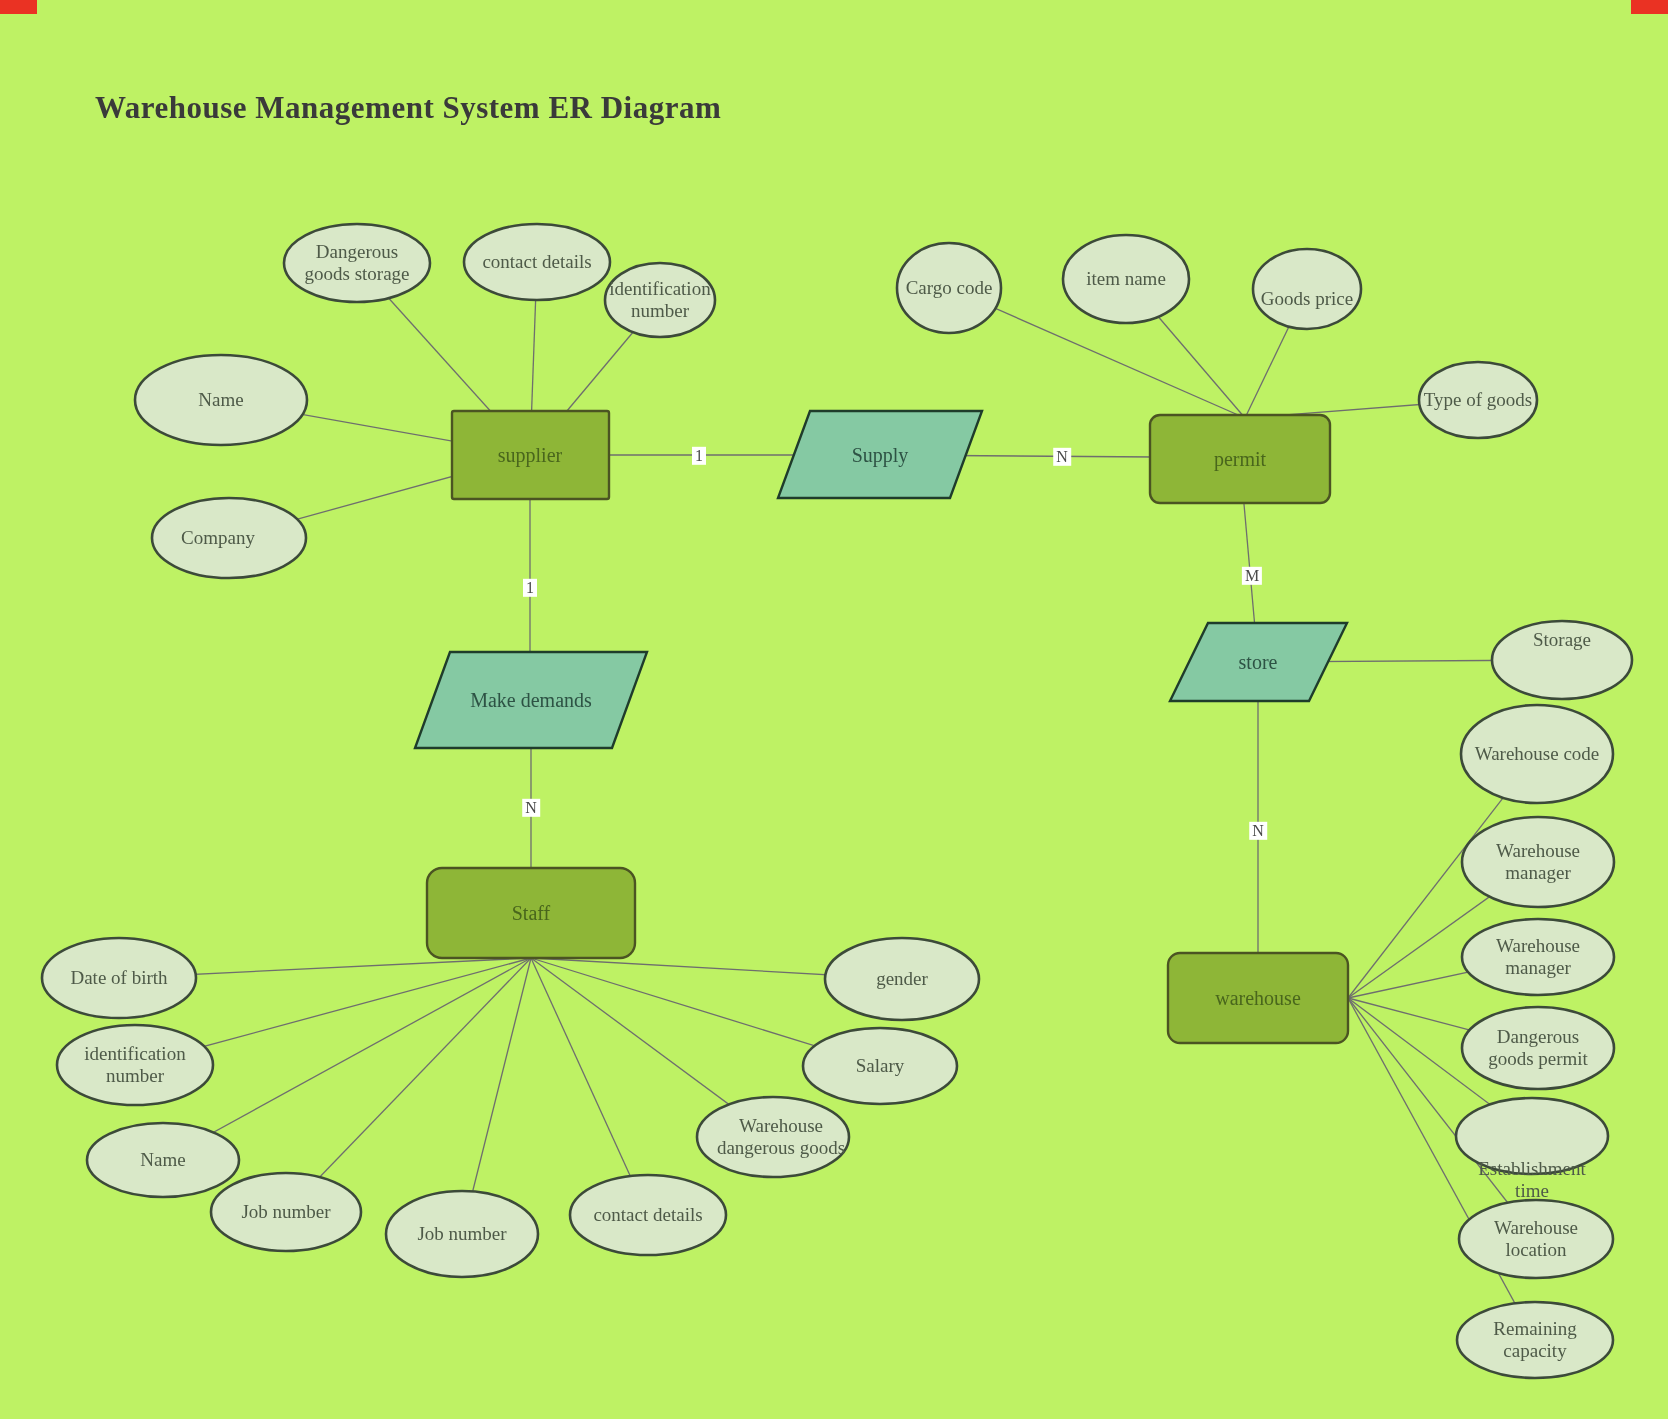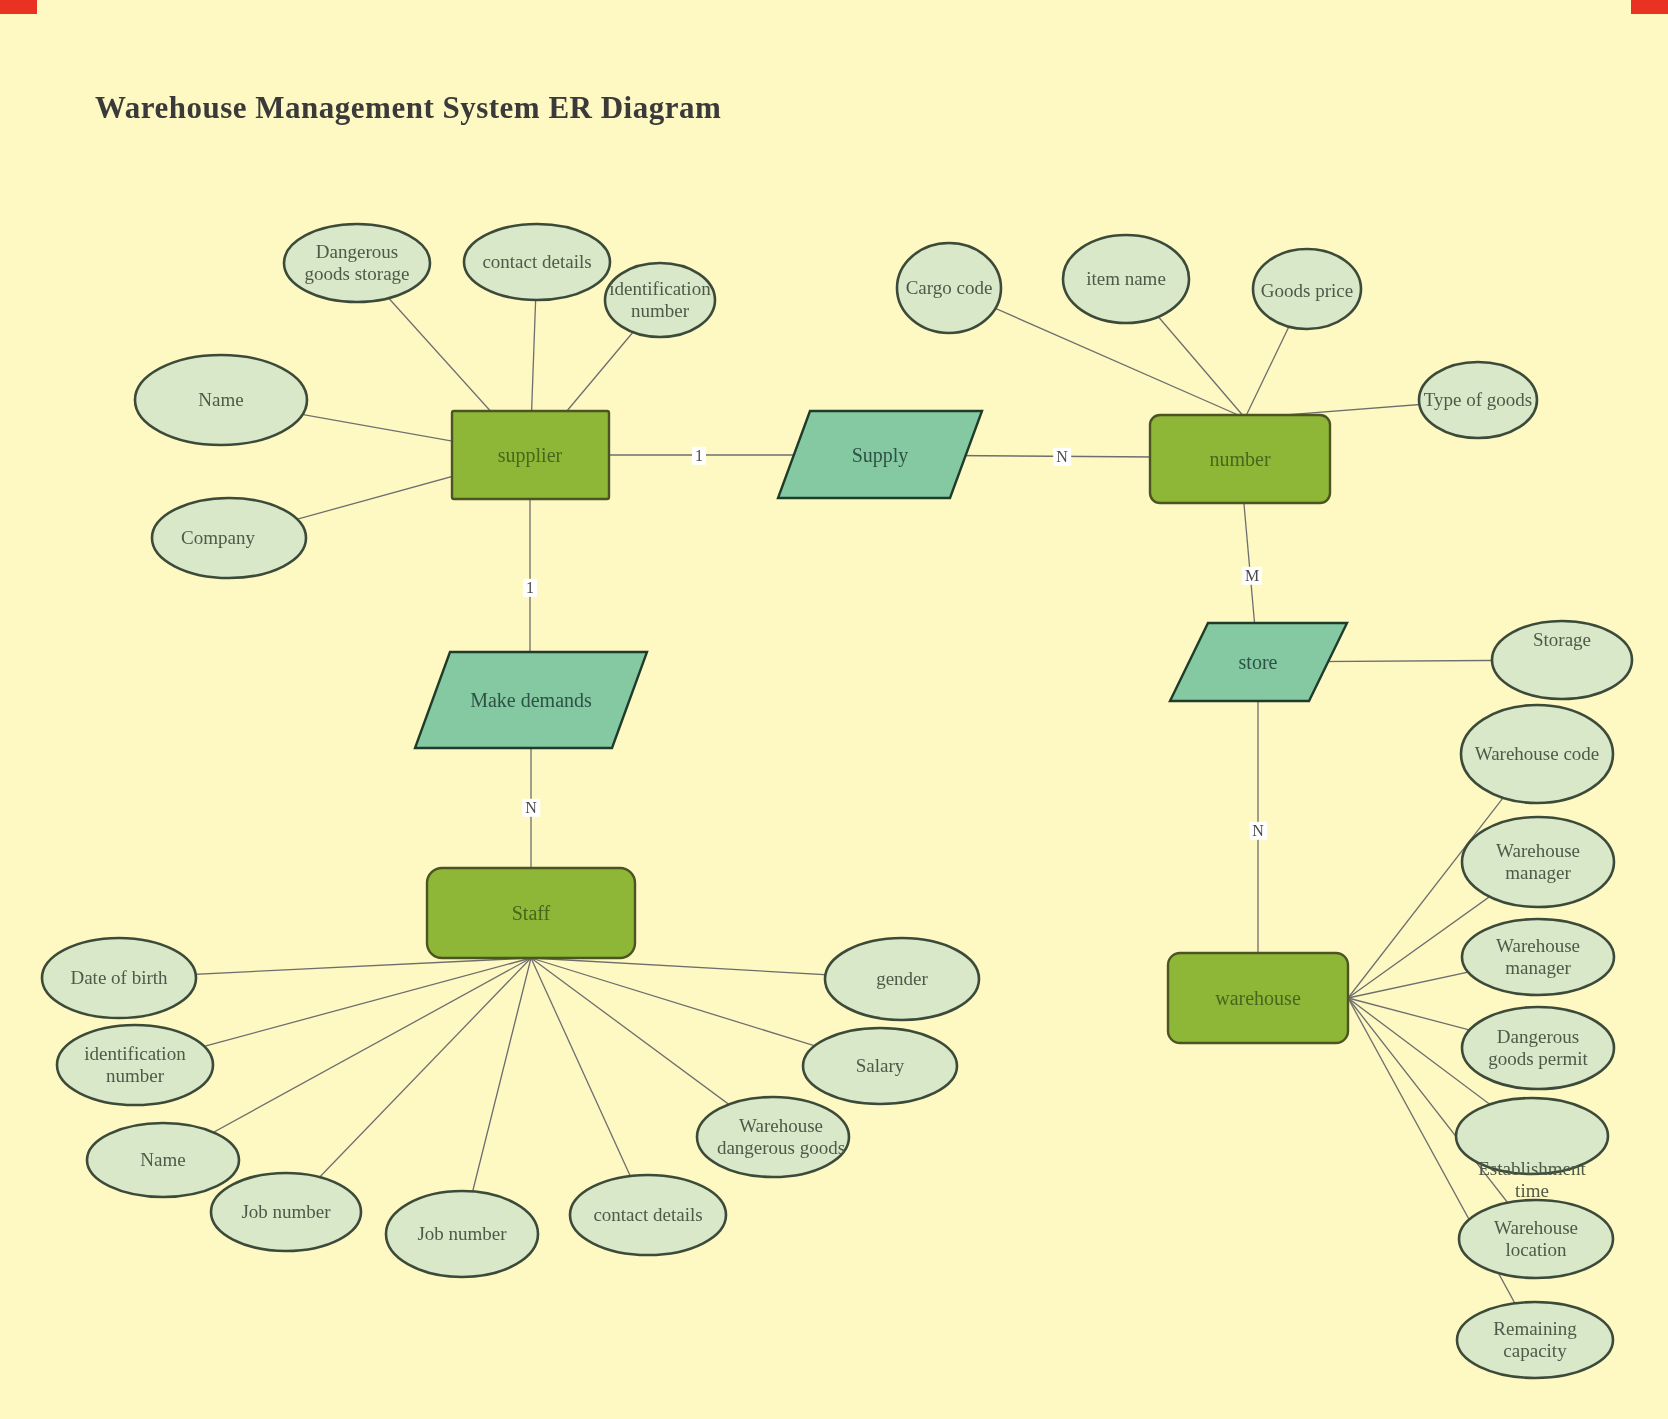--- a/index.html
+++ b/index.html
@@ -1,18 +1,18 @@
 <!DOCTYPE html>
 <html style="--entity_fill: #8eb637; --entity_border: #4b5422; --entity_text: #49661c; --relationship_fill: #85c9a3; --relationship_border: #1f3c2b; --relationship_text: #2d5244; --attribute_fill: #d9e8c8; --attribute_border: #3c4a39; --attribute_text: #4e5a48; --connector: #6e6e6e; --cardinality_text: #4a4a4a; --title_text: #3a3a3a; --marker_red: #ea3223;"><head>
 <meta charset="utf-8">
 <style>
   html,body { margin:0; padding:0; background:#ffffff; }
   .canvas {
     position:relative; width:1668px; height:1419px; overflow:hidden;
-    background:#fef9c3;
+    background:#bef264;
     font-family:"Liberation Serif","DejaVu Serif",serif;
   }
   .canvas > svg { position:absolute; left:0; top:0; }
 
   line.edge { stroke:var(--connector,#6e6e6e); stroke-width:1.3; }
   ellipse.attr { fill:var(--attribute_fill,#d9e8c8); stroke:var(--attribute_border,#3c4a39); stroke-width:2.6; }
   rect.entity { fill:var(--entity_fill,#8eb637); stroke:var(--entity_border,#4b5422); stroke-width:2.4; }
   polygon.rel { fill:var(--relationship_fill,#85c9a3); stroke:var(--relationship_border,#1f3c2b); stroke-width:2.4; }
   rect.marker { fill:var(--marker_red,#ea3223); }
 
@@ -127,21 +127,21 @@
       <rect class="entity" x="1168" y="953" width="180" height="90" rx="12"></rect>
     </g>
 
     <rect class="marker" x="0" y="0" width="37" height="14"></rect>
     <rect class="marker" x="1631" y="0" width="37" height="14"></rect>
   </svg>
 
   <div class="title">Warehouse Management System ER Diagram</div>
 
   <div class="lbl entity" style="left:530px; top:455px;">supplier</div>
-  <div class="lbl entity" style="left:1240px; top:459px;">number</div>
+  <div class="lbl entity" style="left:1240px; top:459px;">permit</div>
   <div class="lbl entity" style="left:531px; top:913px;">Staff</div>
   <div class="lbl entity" style="left:1258px; top:998px;">warehouse</div>
 
   <div class="lbl rel" style="left:880px; top:455px;">Supply</div>
   <div class="lbl rel" style="left:531px; top:700px;">Make demands</div>
   <div class="lbl rel" style="left:1258px; top:662px;">store</div>
 
   <div class="lbl card" style="left:699px; top:456px;">1</div>
   <div class="lbl card" style="left:1062px; top:457px;">N</div>
   <div class="lbl card" style="left:530px; top:588px;">1</div>
@@ -150,21 +150,21 @@
   <div class="lbl card" style="left:1258px; top:831px;">N</div>
 
   <div class="lbl wrap" style="left:357px; top:263px; width:130px;">Dangerous goods storage</div>
   <div class="lbl" style="left:537px; top:262px;">contact details</div>
   <div class="lbl wrap" style="left:660px; top:300px; width:112px;">identification number</div>
   <div class="lbl" style="left:221px; top:400px;">Name</div>
   <div class="lbl" style="left:218px; top:538px;">Company</div>
 
   <div class="lbl" style="left:949px; top:288px;">Cargo code</div>
   <div class="lbl" style="left:1126px; top:279px;">item name</div>
-  <div class="lbl" style="left:1307px; top:291px;">Goods price</div>
+  <div class="lbl" style="left:1307px; top:299px;">Goods price</div>
   <div class="lbl" style="left:1478px; top:400px;">Type of goods</div>
 
   <div class="lbl" style="left:1562px; top:640px;">Storage</div>
 
   <div class="lbl" style="left:119px; top:978px;">Date of birth</div>
   <div class="lbl wrap" style="left:135px; top:1065px; width:112px;">identification number</div>
   <div class="lbl" style="left:163px; top:1160px;">Name</div>
   <div class="lbl" style="left:286px; top:1212px;">Job number</div>
   <div class="lbl" style="left:462px; top:1234px;">Job number</div>
   <div class="lbl" style="left:648px; top:1215px;">contact details</div>

